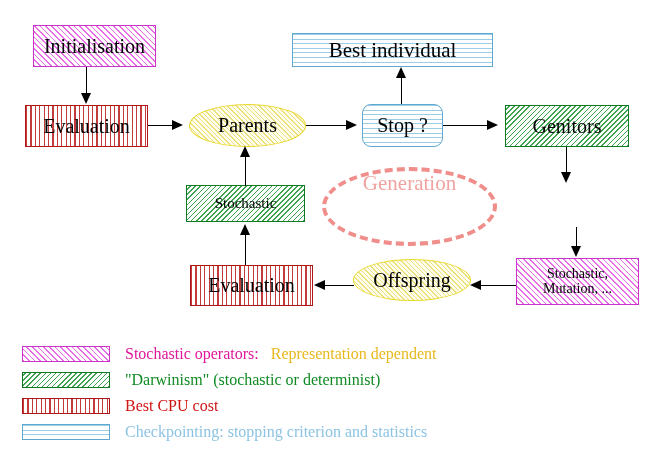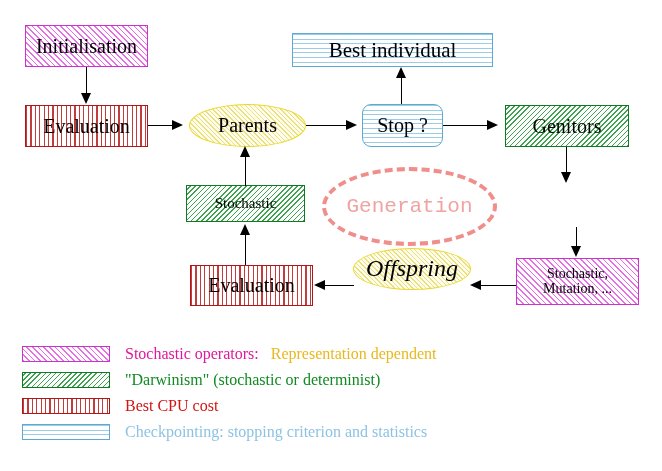--- a/index.html
+++ b/index.html
@@ -97,24 +97,23 @@
   .arrow.right { border-width: 5.5px 0 5.5px 11px; border-color: transparent transparent transparent #000; }
   .arrow.left  { border-width: 5.5px 11px 5.5px 0; border-color: transparent #000 transparent transparent; }
 
   
   #generation-ellipse {
     position: absolute;
     box-sizing: border-box;
     border: 4px dashed #ef8e8a;
     border-radius: 50%;
     display: flex;
-    align-items: center;
+    align-items: flex-start;
     justify-content: center;
     background: transparent;
-    font-family: Liberation Mono, monospace;
   }
   #generation-ellipse .gen-label {
     color: #f0a3a0;
     font-size: 21px;
   }
 
   
   #legend { position: absolute; left: 0; top: 338px; width: 662px; }
   .legend-row {
     position: absolute;
@@ -134,37 +133,37 @@
     font-size: 16px;
     white-space: nowrap;
   }
   .legend-text .seg2 { margin-left: 12px; }
 </style>
 </head>
 <body>
 
 <div id="diagram">
 
-  <div class="node fill-magenta" id="n-init" style="left:25px; top:25px; width:123px; height:42px; font-size:20px;text-align:center;">Initialisation</div>
+  <div class="node fill-magenta" id="n-init" style="left:33px; top:25px; width:123px; height:42px; font-size:20px;text-align:center;">Initialisation</div>
 
   <div class="node fill-red" id="n-eval-top" style="left:25px; top:105px; width:123px; height:42px; font-size:20px;">Evaluation</div>
 
   <div class="node fill-yellow ellipse" id="n-parents" style="left:189px; top:104px; width:117px; height:43px; font-size:20px;">Parents</div>
 
   <div class="node fill-blue" id="n-best" style="left:292px; top:33px; width:201px; height:34px; font-size:21px;">Best individual</div>
 
   <div class="node fill-blue rounded" id="n-stop" style="left:362px; top:104px; width:81px; height:43px; font-size:20px;">Stop ?</div>
 
   <div class="node fill-green" id="n-selection" style="left:505px; top:105px; width:124px; height:42px; font-size:20px;">Genitors</div>
 
 
   <div class="node fill-magenta" id="n-crossover" style="left:516px; top:258px; width:123px; height:47px; font-size:14px;">Stochastic,
 Mutation, ...</div>
 
-  <div class="node fill-yellow ellipse" id="n-offspring" style="left:353px; top:248px; width:118px; height:42px; font-size:24px;font-style:italic;">Offspring</div>
+  <div class="node fill-yellow ellipse" id="n-offspring" style="left:353px; top:259px; width:118px; height:42px; font-size:20px;">Offspring</div>
 
   <div class="node fill-red" id="n-eval-bot" style="left:190px; top:265px; width:123px; height:41px; font-size:20px;">Evaluation</div>
 
   <div class="node fill-green" id="n-replacement" style="left:186px; top:185px; width:119px; height:37px; font-size:15px;">Stochastic</div>
 
   <div id="generation-ellipse" style="left:322px; top:167px; width:175px; height:79px;">
     <span class="gen-label">Generation</span>
   </div>
 
   <div class="line v" style="left:86px; top:67px; height:30px;"></div>

